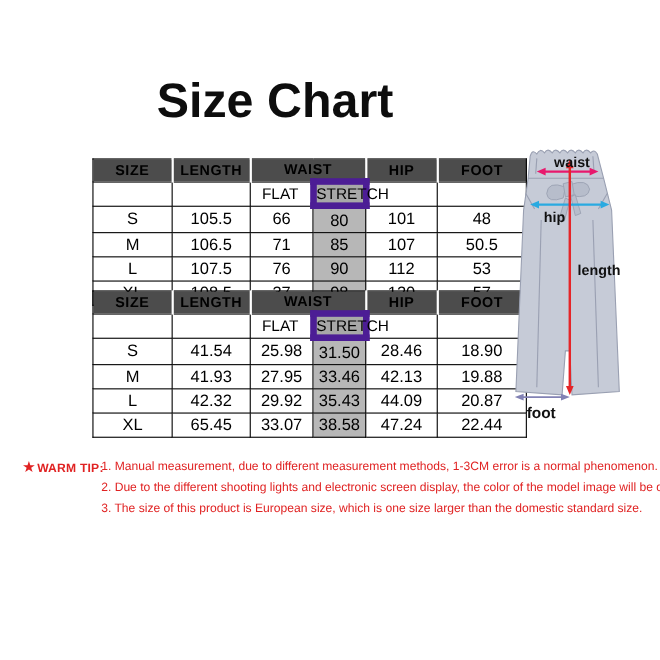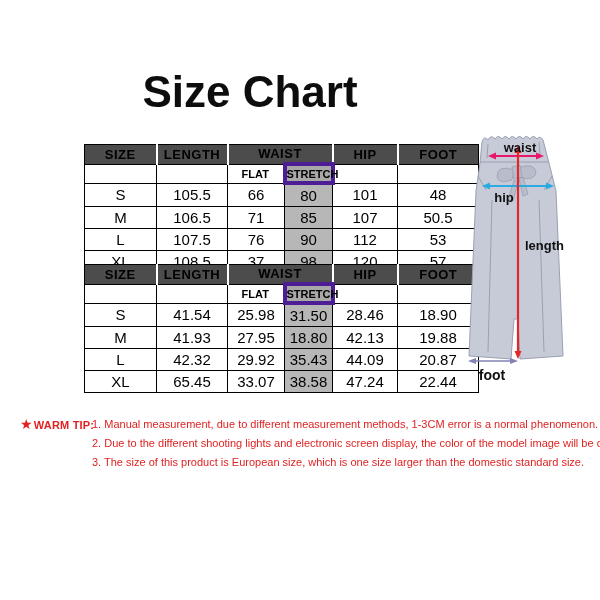--- a/index.html
+++ b/index.html
@@ -21,22 +21,22 @@
   .size-table th{
     background:var(--header-bg,#4c4c4c);color:var(--header-text,#000000);
     font-size:13px;font-weight:bold;text-align:center;height:17px;padding:0;
     border:1px solid #000;letter-spacing:0.5px;
   }
   .size-table th + th{border-left:2px solid #ffffff;}
   .size-table td{
     border:1px solid #000;text-align:center;font-size:15px;height:21px;padding:0;
     background:#fff;
   }
-  .size-table tr.subhead td{height:15px;font-size:11px;font-weight:bold;}
-  .size-table td.stretch-head{background:var(--stretch-head-bg,#a8a8a8);border:4px solid #4c1d95;}
+  .size-table tr.subhead td{height:15px;font-size:14px;font-weight:normal;}
+  .size-table td.stretch-head{background:var(--stretch-head-bg,#a8a8a8);border:6px solid #4c1d95;}
   .size-table td.stretch-cell{background:var(--stretch-cell-bg,#b7b7b7);}
   
   .pants-wrap{position:absolute;left:452px;top:128px;width:148px;height:280px;}
   svg{display:block;}
   .pants-body{fill:var(--pants-fill,#c6cbd7);stroke:var(--pants-outline,#9aa0b2);stroke-width:1;}
   .pants-detail{fill:var(--pants-shade,#b7bdcb);stroke:var(--pants-outline,#9aa0b2);stroke-width:0.8;}
   .seam{stroke:var(--pants-outline,#aab0c0);stroke-width:1;fill:none;}
   line.arrow{stroke-width:2.2;}
   line.thin{stroke-width:1.7;}
   .ar-waist{stroke:var(--arrow-waist,#e8186d);} .ah-waist{fill:var(--arrow-waist,#e8186d);}
@@ -150,21 +150,21 @@
     <td>41.54</td>
     <td>25.98</td>
     <td class="stretch-cell">31.50</td>
     <td>28.46</td>
     <td>18.90</td>
   </tr>
   <tr>
     <td>M</td>
     <td>41.93</td>
     <td>27.95</td>
-    <td class="stretch-cell">18.80</td>
+    <td class="stretch-cell">33.46</td>
     <td>42.13</td>
     <td>19.88</td>
   </tr>
   <tr>
     <td>L</td>
     <td>42.32</td>
     <td>29.92</td>
     <td class="stretch-cell">35.43</td>
     <td>44.09</td>
     <td>20.87</td>

